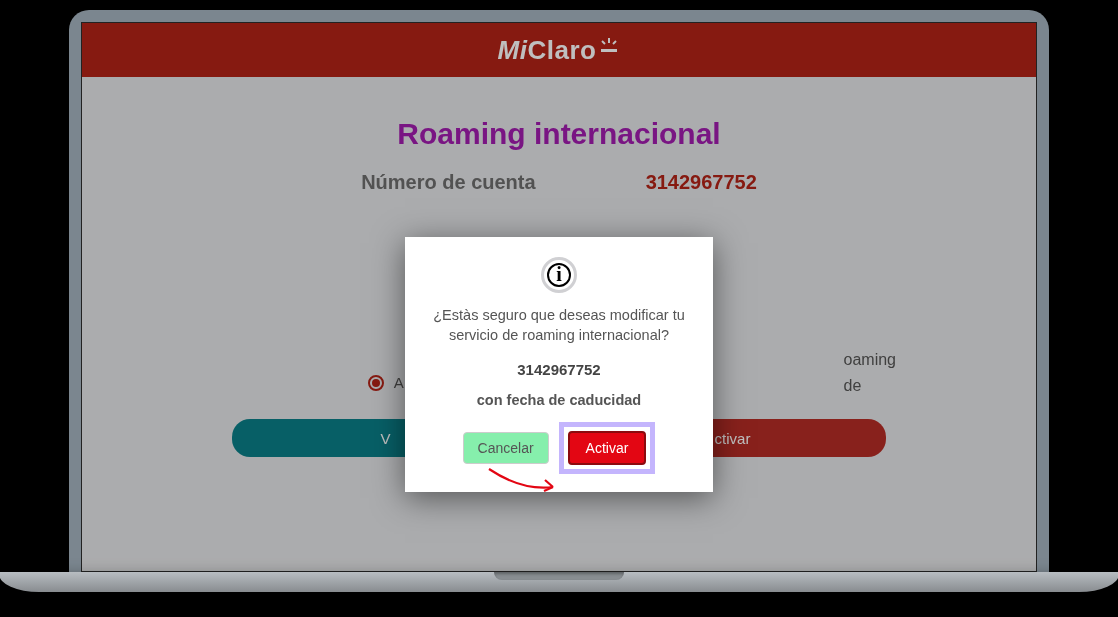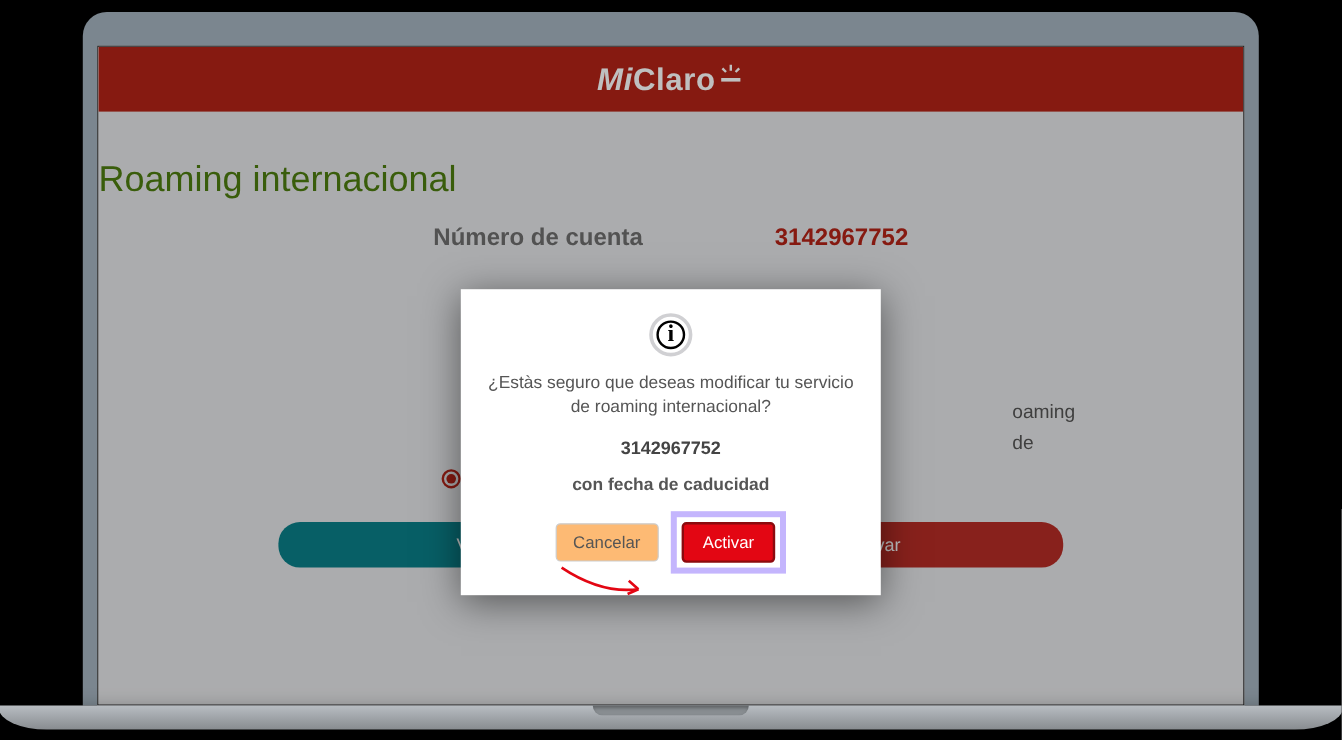--- a/index.html
+++ b/index.html
@@ -12,21 +12,21 @@
     }
     
     .laptop-outer {
       width:980px;
       margin-top:10px;
       position:relative;
     }
     .bezel {
       background:#7b868f;
       border-radius:20px 20px 0 0;
-      padding:28px 12px 0 12px;
+      padding:12px 12px 0 12px;
     }
     .screen {
       background:#e5e6e8;
       height:550px;
       border:1px solid #222;
       position:relative;
       overflow:hidden;
     }
     .dim {
       position:absolute; inset:0;
@@ -65,39 +65,39 @@
       letter-spacing:0.5px;
       display:flex;
       align-items:flex-end;
     }
     .logo-accent { position:relative; top:-2px; font-size:22px; margin-left:2px;}
     .logo-mi { font-style:italic; }
 
     
     .page { padding-top:40px; }
     .page h1 {
-      text-align:left;
+      text-align:center;
       font-size:30px;
-      color:#4d7c0f;
-      font-weight:400;
+      color:#a21caf;
+      font-weight:700;
     }
     .acct-row {
       display:flex;
       justify-content:center;
       gap:110px;
       margin-top:20px;
       font-size:20px;
       font-weight:700;
       color:#6e6e6e;
     }
     .acct-row .num { color:#b32317; }
 
     .hint {
       position:absolute;
-      right:140px; top:292px;
+      right:140px; top:324px;
       color:#555;
       font-size:16px;
       line-height:26px;
     }
 
     .options {
       display:flex;
       justify-content:center;
       gap:230px;
       margin-top:180px;
@@ -135,23 +135,23 @@
       color:#fff;
       font-size:15px;
       cursor:pointer;
     }
     .btn-teal { background:#0a7f88; }
     .btn-red2 { background:#b62d26; }
 
     
     .modal {
       position:absolute;
-      left:50%; top:202px;
+      left:50%; top:214px;
       transform:translateX(-50%);
-      width:350px;
+      width:308px;
       background:#fff;
       padding:20px 20px 18px 20px;
       text-align:center;
       z-index:10;
       box-shadow:0 6px 30px rgba(0,0,0,.5);
     }
     .info-ico {
       width:36px; height:36px;
       border:3px solid #d0d0d3;
       border-radius:50%;
@@ -168,21 +168,21 @@
       border:2px solid #000;
       border-radius:50%;
       width:20px; height:20px;
       line-height:18px;
     }
     .modal p { color:#555; font-size:14.5px; line-height:20px; margin-bottom:16px;}
     .modal .strong { font-weight:700; color:#444; font-size:15px; margin-bottom:14px;}
     .modal .mid   { color:#555; font-size:14.5px; margin-bottom:14px;font-weight:bold;}
     .modal-btns { display:flex; justify-content:center; gap:10px; align-items:center;}
     .m-cancel {
-      background:#fdba74; border:1px solid #ccc;
+      background:#86efac; border:1px solid #ccc;
       padding:7px 14px; border-radius:4px;
       font-size:14px; color:#555; cursor:pointer;
     }
     .activar-wrap {
       border:5px solid #c4b5fd;
       padding:4px;
       display:inline-block;
     }
     .m-activar {
       background:#e30613;

